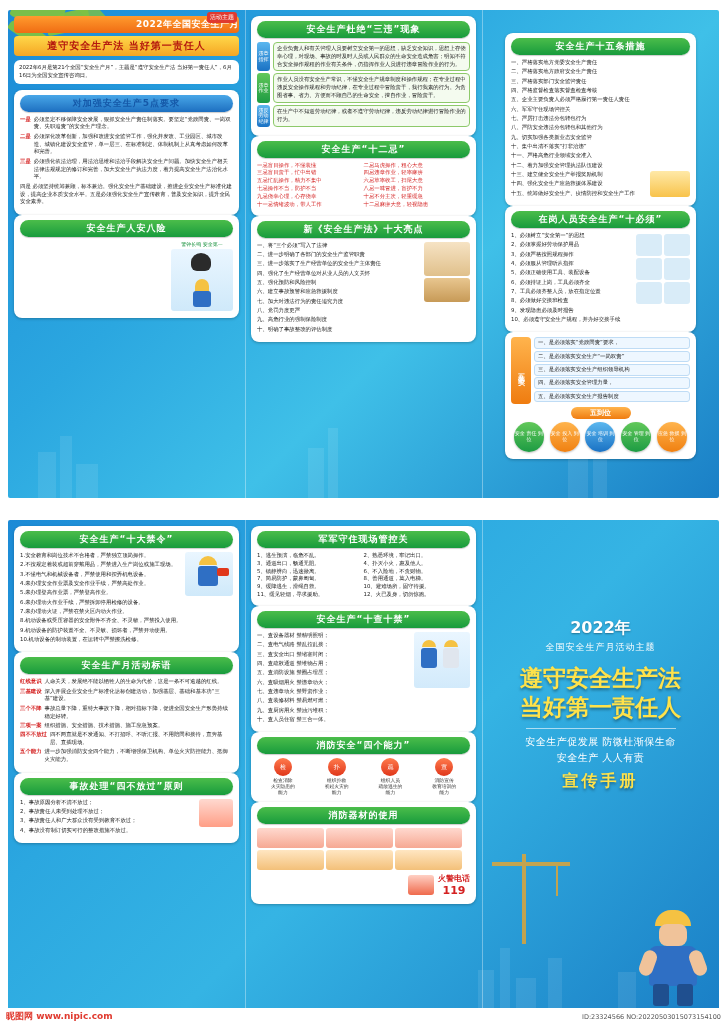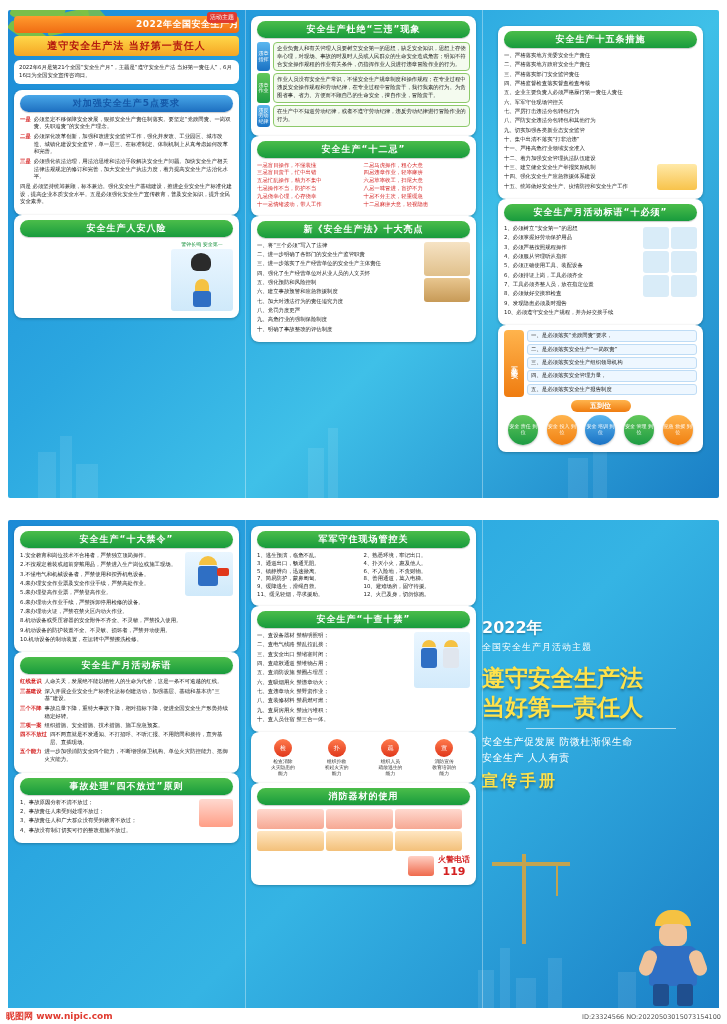--- a/index.html
+++ b/index.html
@@ -71,21 +71,21 @@
           border-radius:8px;margin:3px auto 3px;width:60px;padding:1px 0;}
 
   
   .illu{border-radius:3px;background:#d9ecf8;position:relative;overflow:hidden;}
   .photoGrid{display:flex;gap:2px;margin-top:2px;}
   .photoGrid .illu{flex:1;height:22px;}
 
   .worker{position:absolute;border-radius:2px;}
 
   
-  .poster{position:absolute;color:#fff;width:100%;}
+  .poster{position:absolute;color:#fff;text-align:center;width:100%;}
   .poster .y{font-size:16px;font-weight:bold;color:#fff;text-shadow:0 1px 2px rgba(0,0,0,.35);}
   .poster .sub{font-size:9px;margin-top:2px;letter-spacing:1px;}
   .poster .big{font-size:23px;font-weight:bold;color:#ffe24a;line-height:1.25;text-shadow:0 2px 3px rgba(0,0,0,.4);}
   .poster .line{width:150px;height:1px;background:rgba(255,255,255,.6);margin:6px auto;}
   .poster .s2{font-size:10px;letter-spacing:.5px;margin:2px 0;}
   .poster .hand{font-size:16px;font-weight:bold;color:#ffe24a;margin-top:6px;letter-spacing:3px;text-shadow:0 2px 3px rgba(0,0,0,.4);}
 
   
   .footer{position:absolute;left:0;right:0;bottom:0;height:16px;background:#fff;margin-top:34px;}
   .fl{position:absolute;left:6px;bottom:1px;font-size:9px;color:#333;font-weight:bold;}
@@ -238,21 +238,21 @@
             <p>十、明确了事故整改的评估制度</p>
           </div>
           <div style="flex:0 0 46px;">
             <div class="illu" style="height:34px;background:linear-gradient(#f6e3c4,#e0c08b);"></div>
             <div class="illu" style="height:24px;margin-top:2px;background:linear-gradient(#e8c68f,#c79a57);"></div>
           </div>
         </div>
       </div>
     </div>
 
-    <div class="col" style="left:474px;width:237px;padding:16px;box-sizing:border-box;">
+    <div class="col" style="left:474px;width:237px;padding:23px;box-sizing:border-box;">
       <div class="card">
         <div class="ttl">安全生产十五条措施</div>
         <div class="body" style="position:relative;">
           <p>一、严格落实地方党委安全生产责任</p>
           <p>二、严格落实地方政府安全生产责任</p>
           <p>三、严格落实部门安全监管责任</p>
           <p>四、严格监督检查落实督查检查考核</p>
           <p>五、企业主要负责人必须严格履行第一责任人责任</p>
           <p>六、军军守住现场管控关</p>
           <p>七、严厉打击违法分包转包行为</p>
@@ -262,21 +262,21 @@
           <p>十一、严格高危行业领域安全准入</p>
           <p>十二、着力加强安全管理执法队伍建设</p>
           <p>十三、建立健全安全生产举报奖励机制</p>
           <p>十四、强化安全生产应急救援体系建设</p>
           <p>十五、统筹做好安全生产、疫情防控和安全生产工作</p>
           <div class="illu" style="position:absolute;right:0;bottom:0;width:40px;height:26px;background:linear-gradient(#ffe9a8,#f8c34b);"></div>
         </div>
       </div>
 
       <div class="card">
-        <div class="ttl">安全生产月活动标语“十必须”</div>
+        <div class="ttl">在岗人员安全生产“十必须”</div>
         <div style="display:flex;gap:3px;">
           <div class="body" style="flex:1;">
             <p>1、必须树立“安全第一”的思想</p>
             <p>2、必须掌握好劳动保护用品</p>
             <p>3、必须严格按照规程操作</p>
             <p>4、必须服从管理听从指挥</p>
             <p>5、必须正确使用工具、装配设备</p>
             <p>6、必须持证上岗，工具必须齐全</p>
             <p>7、工具必须齐整人员，放在指定位置</p>
             <p>8、必须做好交接班检查</p>
@@ -453,20 +453,21 @@
               <div class="worker" style="left:8px;top:8px;width:14px;height:7px;background:#f5c242;border-radius:7px 7px 0 0;"></div>
               <div class="worker" style="left:7px;top:16px;width:16px;height:20px;background:#2f6fc4;border-radius:3px;"></div>
               <div class="worker" style="left:30px;top:8px;width:14px;height:7px;background:#f5c242;border-radius:7px 7px 0 0;"></div>
               <div class="worker" style="left:29px;top:16px;width:16px;height:20px;background:#e0e6ee;border-radius:3px;"></div>
             </div>
           </div>
         </div>
       </div>
 
       <div class="card">
+        <div class="ttl">消防安全“四个能力”</div>
         <div class="fourAb">
           <div>
             <div class="cir">检</div>
             <div>检查消除</div>
             <div>火灾隐患的</div>
             <div>能力</div>
           </div>
           <div>
             <div class="cir">扑</div>
             <div>组织扑救</div>

